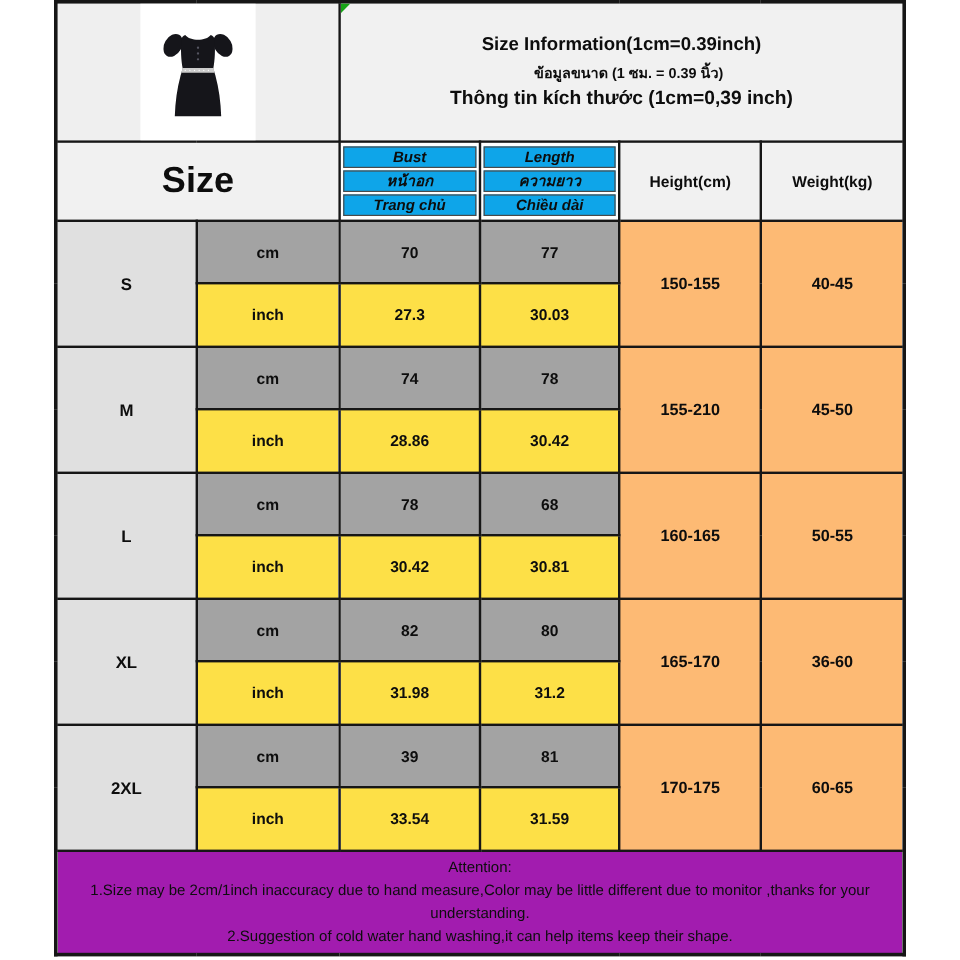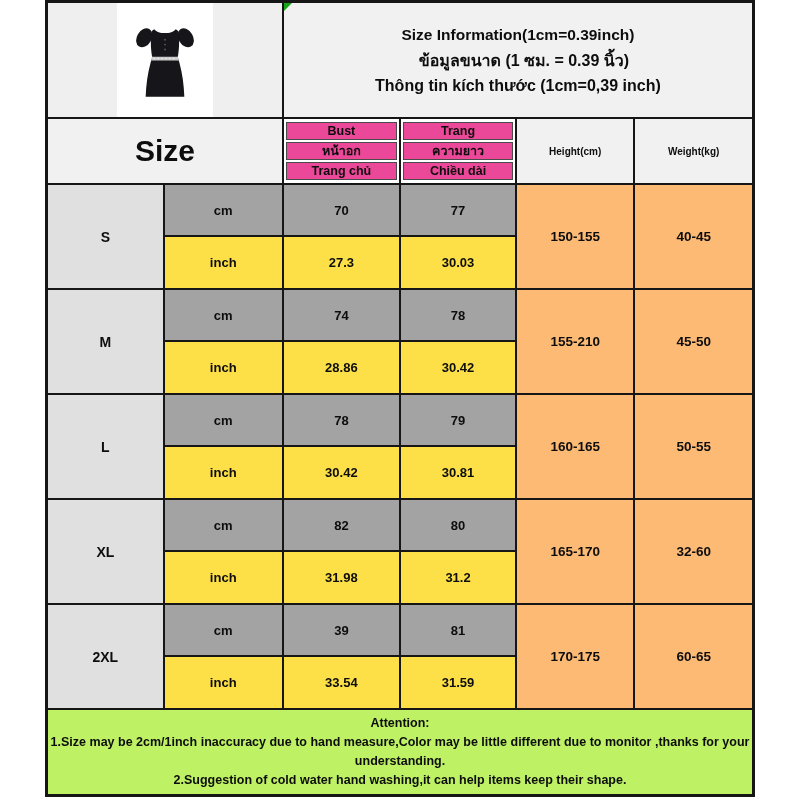--- a/index.html
+++ b/index.html
@@ -14,43 +14,43 @@
   
   .img-cell{height:114px;background:#efefef;position:relative;}
   .white-band{position:absolute;top:0;bottom:0;left:50%;transform:translateX(-50%);
               width:96px;background:#ffffff;}
   .dress-svg{position:absolute;left:50%;top:19px;transform:translateX(-50%);
              width:58px;height:80px;}
   .info-cell{background:#f1f1f1;position:relative;font-weight:bold;}
   .corner-tri{position:absolute;top:0;left:0;width:0;height:0;
               border-top:8px solid #17a317;border-right:8px solid transparent;}
   .info-l1{font-size:15.5px;}
-  .info-l2{font-size:16px;margin-top:4px;padding-left:12px;}
+  .info-l2{font-size:12px;margin-top:4px;padding-left:12px;}
   .info-l3{font-size:16px;margin-top:4px;}
 
   
   .size-head{background:#f1f1f1;font-size:30px;font-weight:bold;height:64px;}
   .stack-cell{background:#ffffff;}
   .stack{display:flex;flex-direction:column;gap:2px;padding:2px 2px;}
-  .stack-box{background:#ec4899;border:1px solid #4a4a4a;height:16px;
+  .stack-box{background:#0ea5e9;border:1px solid #4a4a4a;height:16px;
              display:flex;align-items:center;justify-content:center;
-             font-size:12.5px;font-weight:bold;}
-  .merge-head{background:#f1f1f1;font-size:10px;font-weight:bold;}
+             font-size:12.5px;font-weight:bold;font-style:italic;}
+  .merge-head{background:#f1f1f1;font-size:13px;font-weight:bold;}
 
   
   .cm-row td{height:50px;}
   .inch-row td{height:51px;}
   .size-label{background:#e0e0e0;font-size:14px;font-weight:bold;}
   .unit,.val{font-size:13px;font-weight:bold;background:#fde047;}
   .cm-row .unit,.cm-row .val{background:#a3a3a3;}
   .range{background:#fdba74;font-size:13.5px;font-weight:bold;}
 
   
-  .attention{background:#bef264;height:80px;vertical-align:top;padding-top:4px;
-             font-size:12.5px;line-height:19px;font-weight:bold;}
+  .attention{background:#a21caf;height:80px;vertical-align:top;padding-top:4px;
+             font-size:12.5px;line-height:19px;font-weight:normal;}
 </style>
 </head>
 <body>
 
 <div class="page">
   <table class="chart">
     <colgroup>
       <col style="width:117px">
         <col style="width:119px">
         <col style="width:117px">
@@ -93,21 +93,21 @@
       <td colspan="2" class="size-head">Size</td>
       <td class="stack-cell">
         <div class="stack">
           <div class="stack-box">Bust</div>
           <div class="stack-box">หน้าอก</div>
           <div class="stack-box">Trang chủ</div>
         </div>
       </td>
       <td class="stack-cell">
         <div class="stack">
-          <div class="stack-box">Trang</div>
+          <div class="stack-box">Length</div>
           <div class="stack-box">ความยาว</div>
           <div class="stack-box">Chiều dài</div>
         </div>
       </td>
       <td class="merge-head">Height(cm)</td>
       <td class="merge-head">Weight(kg)</td>
     </tr>
 
     <tr class="cm-row">
       <td rowspan="2" class="size-label">S</td>
@@ -134,37 +134,37 @@
     <tr class="inch-row">
       <td class="unit">inch</td>
       <td class="val">28.86</td>
       <td class="val">30.42</td>
     </tr>
 
     <tr class="cm-row">
       <td rowspan="2" class="size-label">L</td>
       <td class="unit">cm</td>
       <td class="val">78</td>
-      <td class="val">79</td>
+      <td class="val">68</td>
       <td rowspan="2" class="range">160-165</td>
       <td rowspan="2" class="range">50-55</td>
     </tr>
     <tr class="inch-row">
       <td class="unit">inch</td>
       <td class="val">30.42</td>
       <td class="val">30.81</td>
     </tr>
 
     <tr class="cm-row">
       <td rowspan="2" class="size-label">XL</td>
       <td class="unit">cm</td>
       <td class="val">82</td>
       <td class="val">80</td>
       <td rowspan="2" class="range">165-170</td>
-      <td rowspan="2" class="range">32-60</td>
+      <td rowspan="2" class="range">36-60</td>
     </tr>
     <tr class="inch-row">
       <td class="unit">inch</td>
       <td class="val">31.98</td>
       <td class="val">31.2</td>
     </tr>
 
     <tr class="cm-row">
       <td rowspan="2" class="size-label">2XL</td>
       <td class="unit">cm</td>

